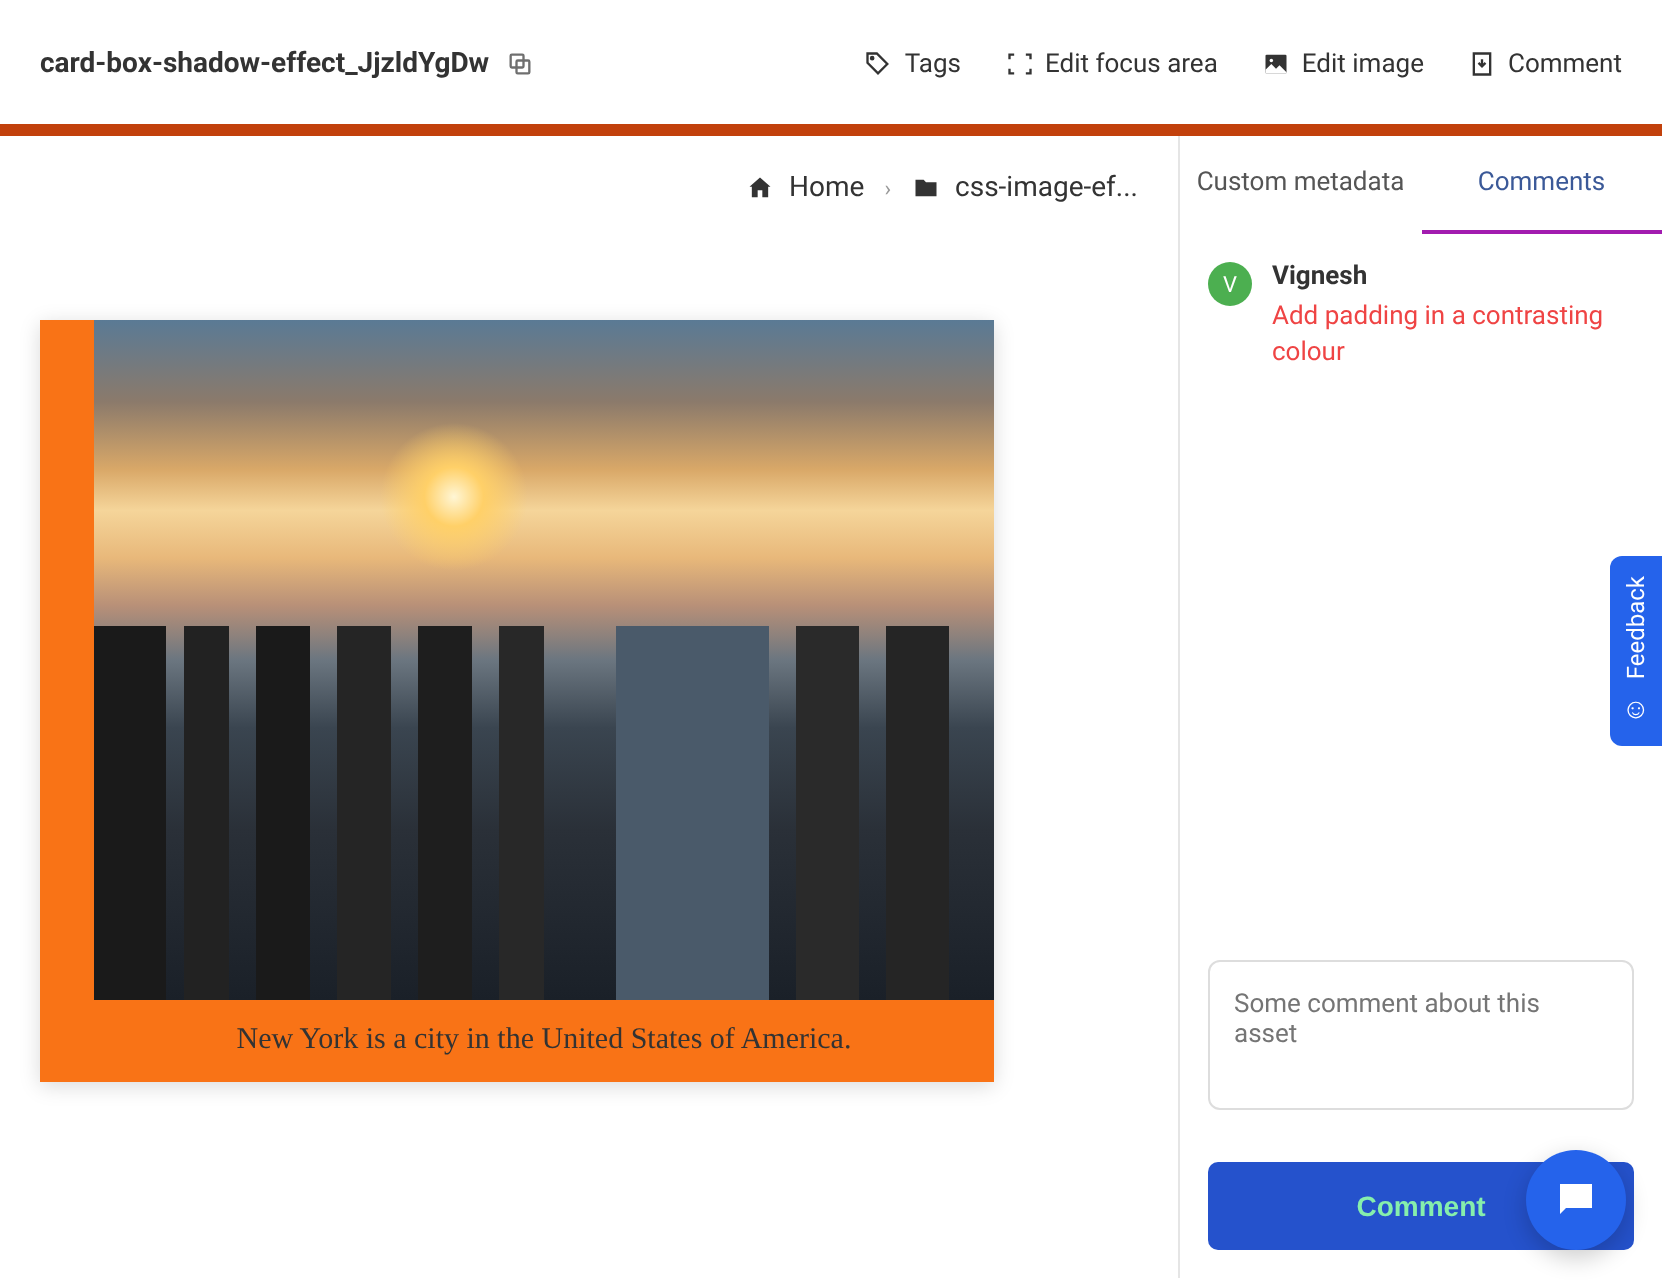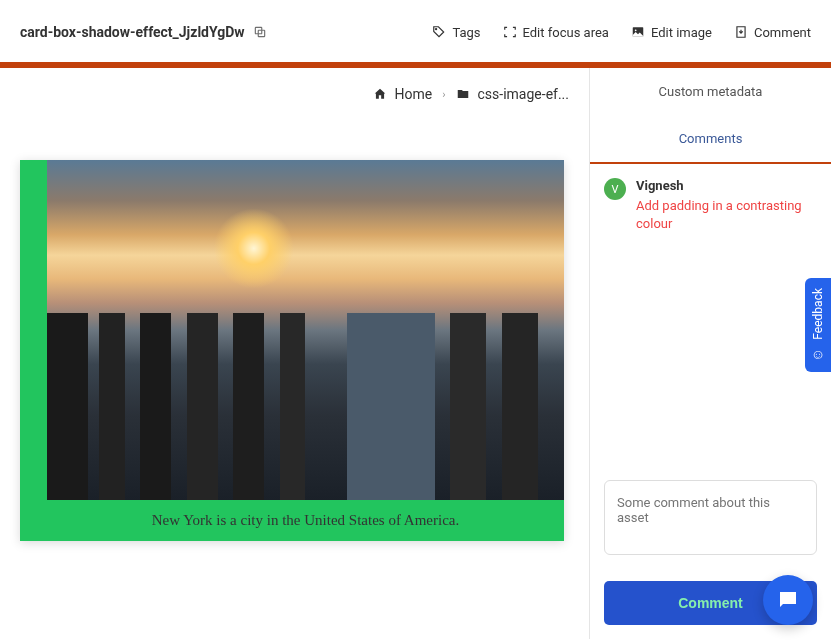--- a/index.html
+++ b/index.html
@@ -15,21 +15,21 @@
     .action-icon { width: 14px; height: 14px; }
     
     .main-content { display: flex; height: calc(100% - 72px); }
     
     .left-panel { flex: 1; padding: 18px 20px; overflow: hidden; }
     .breadcrumb { display: flex; align-items: center; gap: 10px; font-size: 14px; margin-bottom: 58px; justify-content: flex-end; }
     .breadcrumb-item { display: flex; align-items: center; gap: 8px; cursor: pointer; }
     .breadcrumb-sep { color: #999; font-size: 11px; }
     .bc-icon { width: 14px; height: 14px; }
     
-    .image-card { background: #22c55e; box-shadow: 0 2px 10px rgba(0,0,0,0.15); width: 544px; padding-left: 27px; }
+    .image-card { background: #f97316; box-shadow: 0 2px 10px rgba(0,0,0,0.15); width: 477px; padding-left: 27px; }
     .image-placeholder {
       width: 100%; height: 340px;
       background: 
         radial-gradient(circle at 40% 26%, #fff6d5 0%, #ffd068 4%, transparent 10%),
         linear-gradient(180deg, #5a7a95 0%, #8b7a6b 12%, #d9a868 22%, #f5d59a 28%, #e8b87a 35%, #b89078 42%, #6b7680 50%, #3a4550 60%, #2a3038 75%, #1a2028 100%);
       position: relative;
       overflow: hidden;
     }
     .buildings {
       position: absolute; bottom: 0; left: 0; right: 0; height: 55%;
@@ -40,23 +40,23 @@
         linear-gradient(90deg, transparent 27%, #252525 27%, #252525 33%, transparent 33%),
         linear-gradient(90deg, transparent 36%, #1e1e1e 36%, #1e1e1e 42%, transparent 42%),
         linear-gradient(90deg, transparent 45%, #282828 45%, #282828 50%, transparent 50%),
         linear-gradient(90deg, transparent 58%, #4a5a6a 58%, #4a5a6a 75%, transparent 75%),
         linear-gradient(90deg, transparent 78%, #2a2a2a 78%, #2a2a2a 85%, transparent 85%),
         linear-gradient(90deg, transparent 88%, #252525 88%, #252525 95%, transparent 95%);
     }
     .caption { text-align: center; padding: 12px; font-family: Georgia, serif; font-size: 15px; }
     
     .right-panel { width: 242px; border-left: 1px solid #e5e5e5; display: flex; flex-direction: column; }
-    .tabs { display: flex; flex-direction: column; }
+    .tabs { display: flex; }
     .tab { flex: 1; text-align: center; padding: 16px 8px; font-size: 13px; cursor: pointer; color: #555; }
-    .tab.active { color: #3b5998; border-bottom: 2px solid #c2410c; }
+    .tab.active { color: #3b5998; border-bottom: 2px solid #a21caf; }
     
     .comments-body { flex: 1; padding: 14px 14px 0; overflow-y: auto; }
     .comment-item { display: flex; gap: 10px; margin-bottom: 16px; }
     .avatar { width: 22px; height: 22px; border-radius: 50%; background: #4caf50; color: #fff; display: flex; align-items: center; justify-content: center; font-size: 11px; flex-shrink: 0; }
     .comment-content { flex: 1; }
     .comment-author { font-weight: 700; font-size: 13px; margin-bottom: 4px; }
     .comment-text { font-size: 13px; color: #ef4444; line-height: 1.4; }
     
     .comment-input-wrap { padding: 0 14px 14px; }
     .comment-input { width: 100%; border: 1px solid #ddd; border-radius: 6px; padding: 14px 12px; font-size: 13px; font-family: inherit; resize: none; margin-bottom: 22px; color: #999; }

